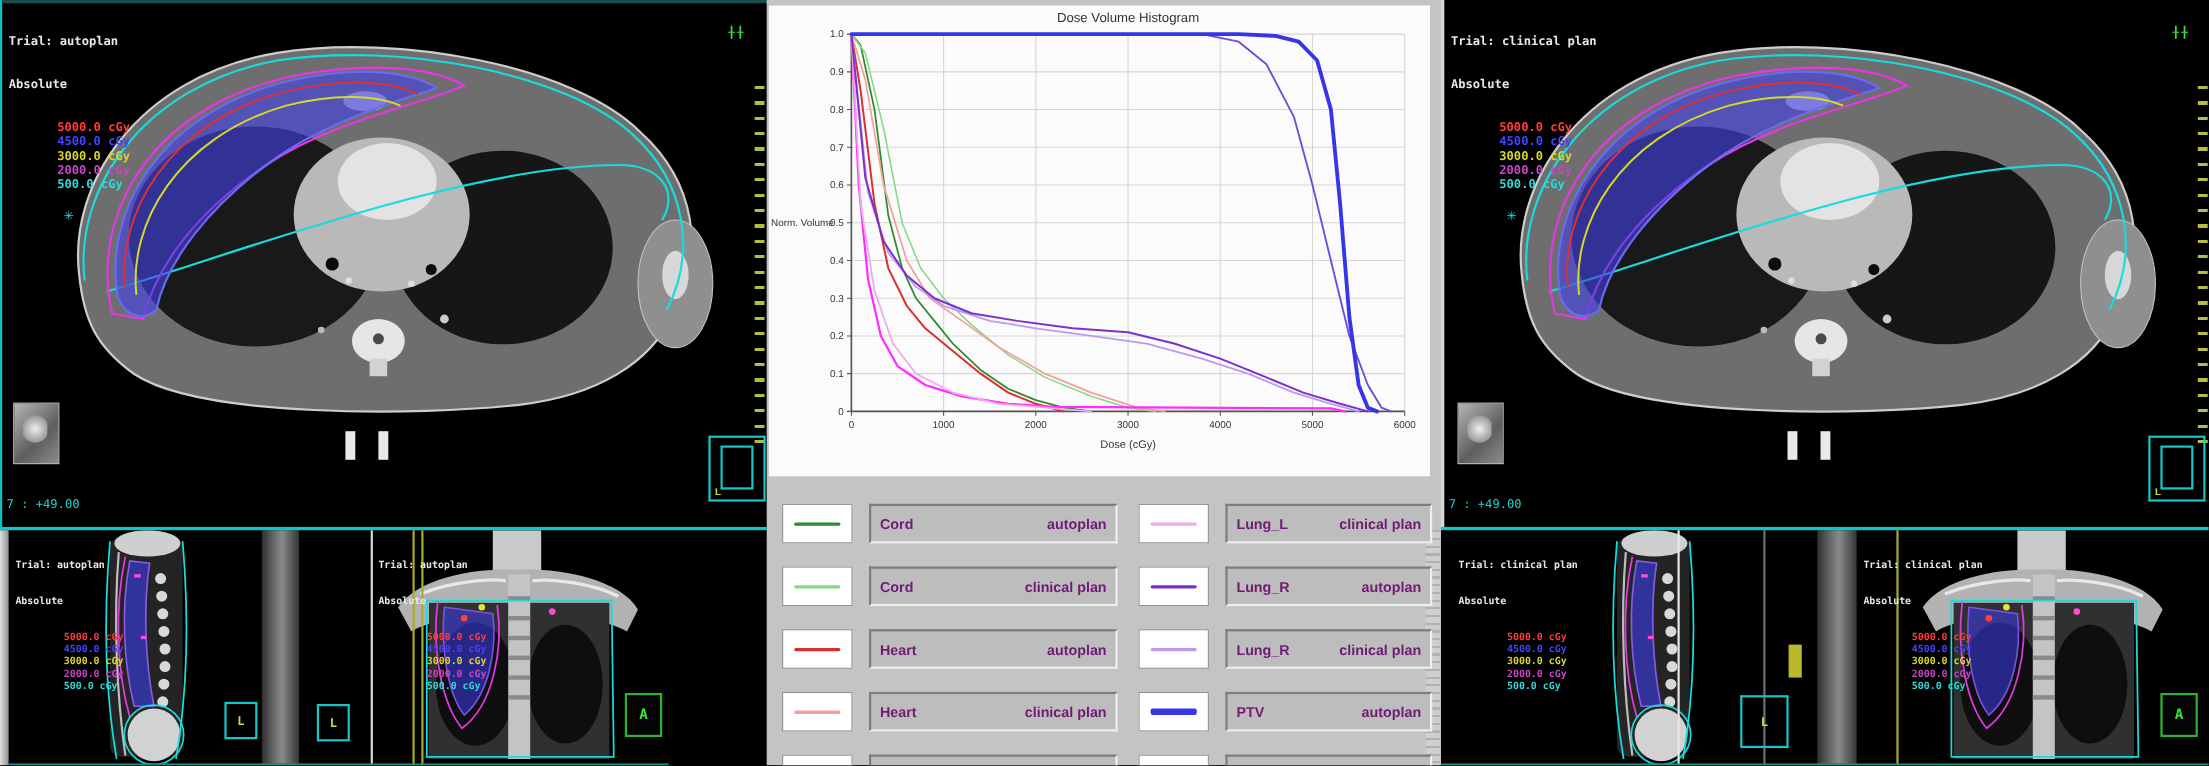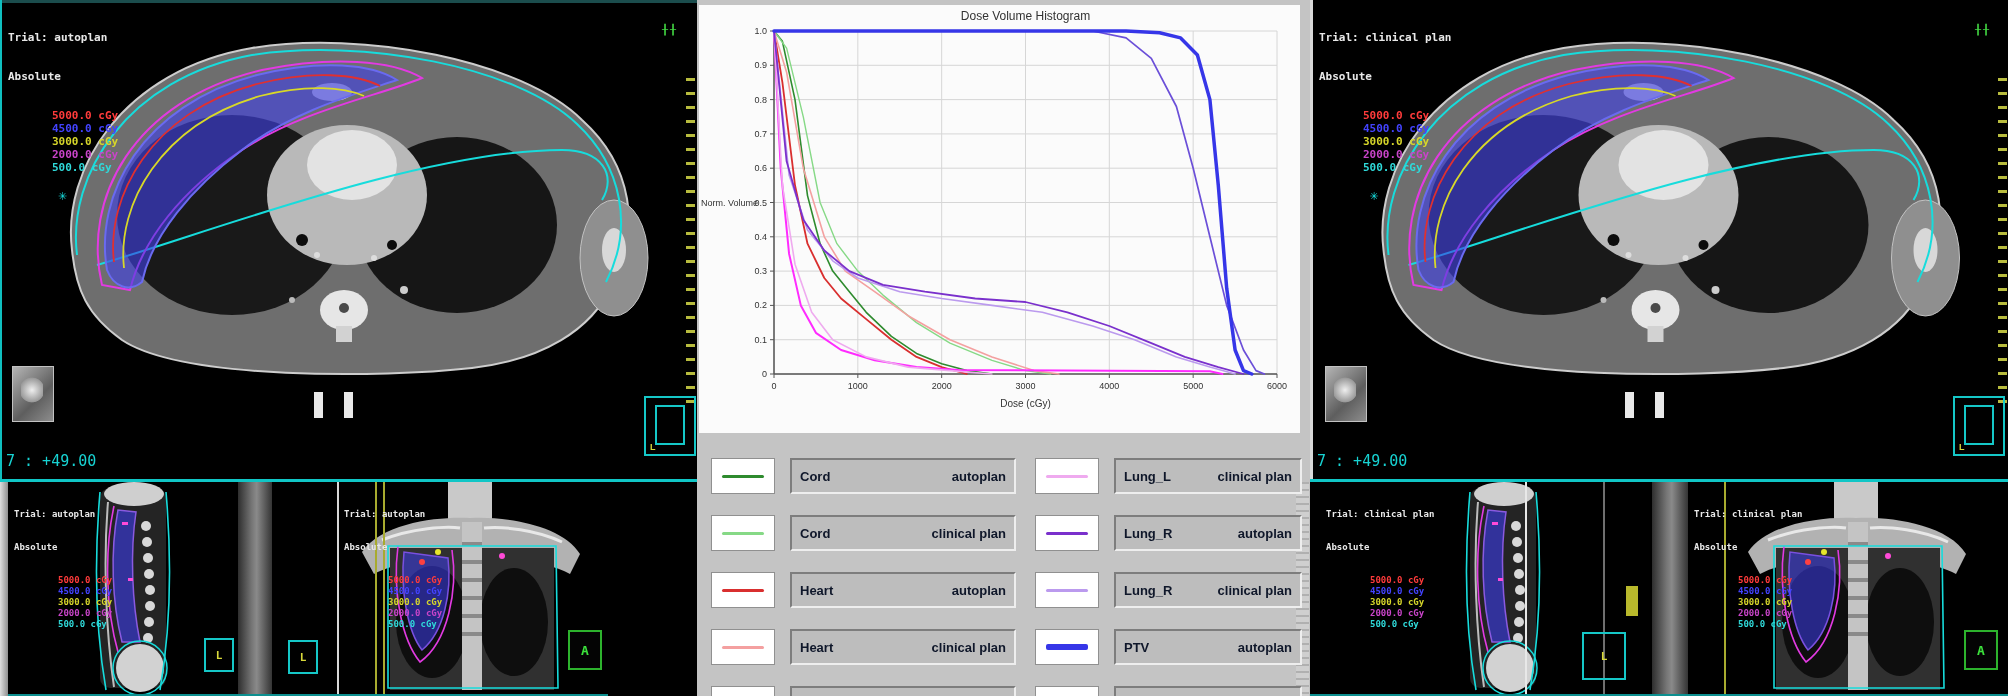--- a/index.html
+++ b/index.html
@@ -15,21 +15,21 @@
   .hud{position:absolute;left:6px;top:5px;font-family:"DejaVu Sans Mono",monospace;
        font-size:11px;line-height:13px;color:#fff;white-space:pre;z-index:5;}
   .hud.small{font-size:9px;line-height:11px;}
   .hud-title,.hud-mode{color:#e8e8e8;font-weight:bold;}
   .iso-line{font-weight:bold;margin-left:44px;}
   .thumb{position:absolute;width:40px;height:54px;border:1px solid #c2c2c2;
          background:linear-gradient(135deg,#b5b5b5,#5e5e5e 60%,#8d8d8d);z-index:4;}
   .thumb::after{content:"";position:absolute;left:8px;top:10px;width:22px;height:26px;
          background:radial-gradient(circle,#efefef 0%,#9a9a9a 70%,transparent 75%);}
   .coords{position:absolute;left:4px;top:452px;font-family:"DejaVu Sans Mono",monospace;
-          font-size:15px;color:#17d3d3;z-index:5;}
+          font-size:11px;color:#17d3d3;z-index:5;}
   .couch{position:absolute;width:9px;height:26px;background:#e9e9e9;z-index:4;}
   .orient-box{position:absolute;width:48px;height:56px;border:2px solid #15c7c7;z-index:5;}
   .orient-box .inner{position:absolute;left:9px;top:7px;width:26px;height:36px;border:2px solid #15c7c7;}
   .orient-box .oL{position:absolute;left:4px;bottom:2px;color:#d8d83a;font-size:9px;font-weight:bold;}
   .ruler{position:absolute;width:9px;z-index:4;
          background:repeating-linear-gradient(180deg,#b8bc3e 0 3px,transparent 3px 14px);}
   .lasermarks{position:absolute;color:#43d843;font-size:10px;letter-spacing:2px;z-index:4;}
   
   #dvh-area{position:absolute;left:697px;top:0;width:613px;height:696px;background:#c4c4c4;}
   #dvh-chart{position:absolute;left:2px;top:5px;width:601px;height:428px;background:#fbfbfb;}
@@ -38,21 +38,21 @@
   #legend-right{left:338px;top:458px;}
   .lrow{display:flex;align-items:center;height:36px;margin-bottom:21px;}
   .lswatch{width:62px;height:34px;background:#fff;border:1px solid #909090;
            display:flex;align-items:center;justify-content:center;margin-right:15px;flex:none;}
   .lline{width:42px;border-radius:2px;}
   .lfield{display:flex;justify-content:space-between;align-items:center;height:32px;
           background:#bdbdbd;border-top:2px solid #7d7d7d;border-left:2px solid #7d7d7d;
           border-bottom:2px solid #eeeeee;border-right:2px solid #eeeeee;padding:0 8px;}
   #legend-left .lfield{width:206px;}
   #legend-right .lfield{width:168px;}
-  .lorg,.lplan{font-size:13px;font-weight:bold;color:#0f172a;}
+  .lorg,.lplan{font-size:13px;font-weight:bold;color:#701a75;}
   
   .bot-panel{position:absolute;top:482px;height:214px;background:#000;}
   #sag-left{left:8px;width:230px;}
   #cor-left{left:272px;width:336px;}
   #sag-right{left:1310px;width:342px;}
   #cor-right{left:1688px;width:320px;}
   .vstrip{position:absolute;top:482px;height:214px;
           background:linear-gradient(90deg,#2e2e2e,#757575 40%,#8a8a8a 55%,#343434);}
   #strip-left{left:238px;width:34px;}
   #strip-right{left:1652px;width:36px;}

